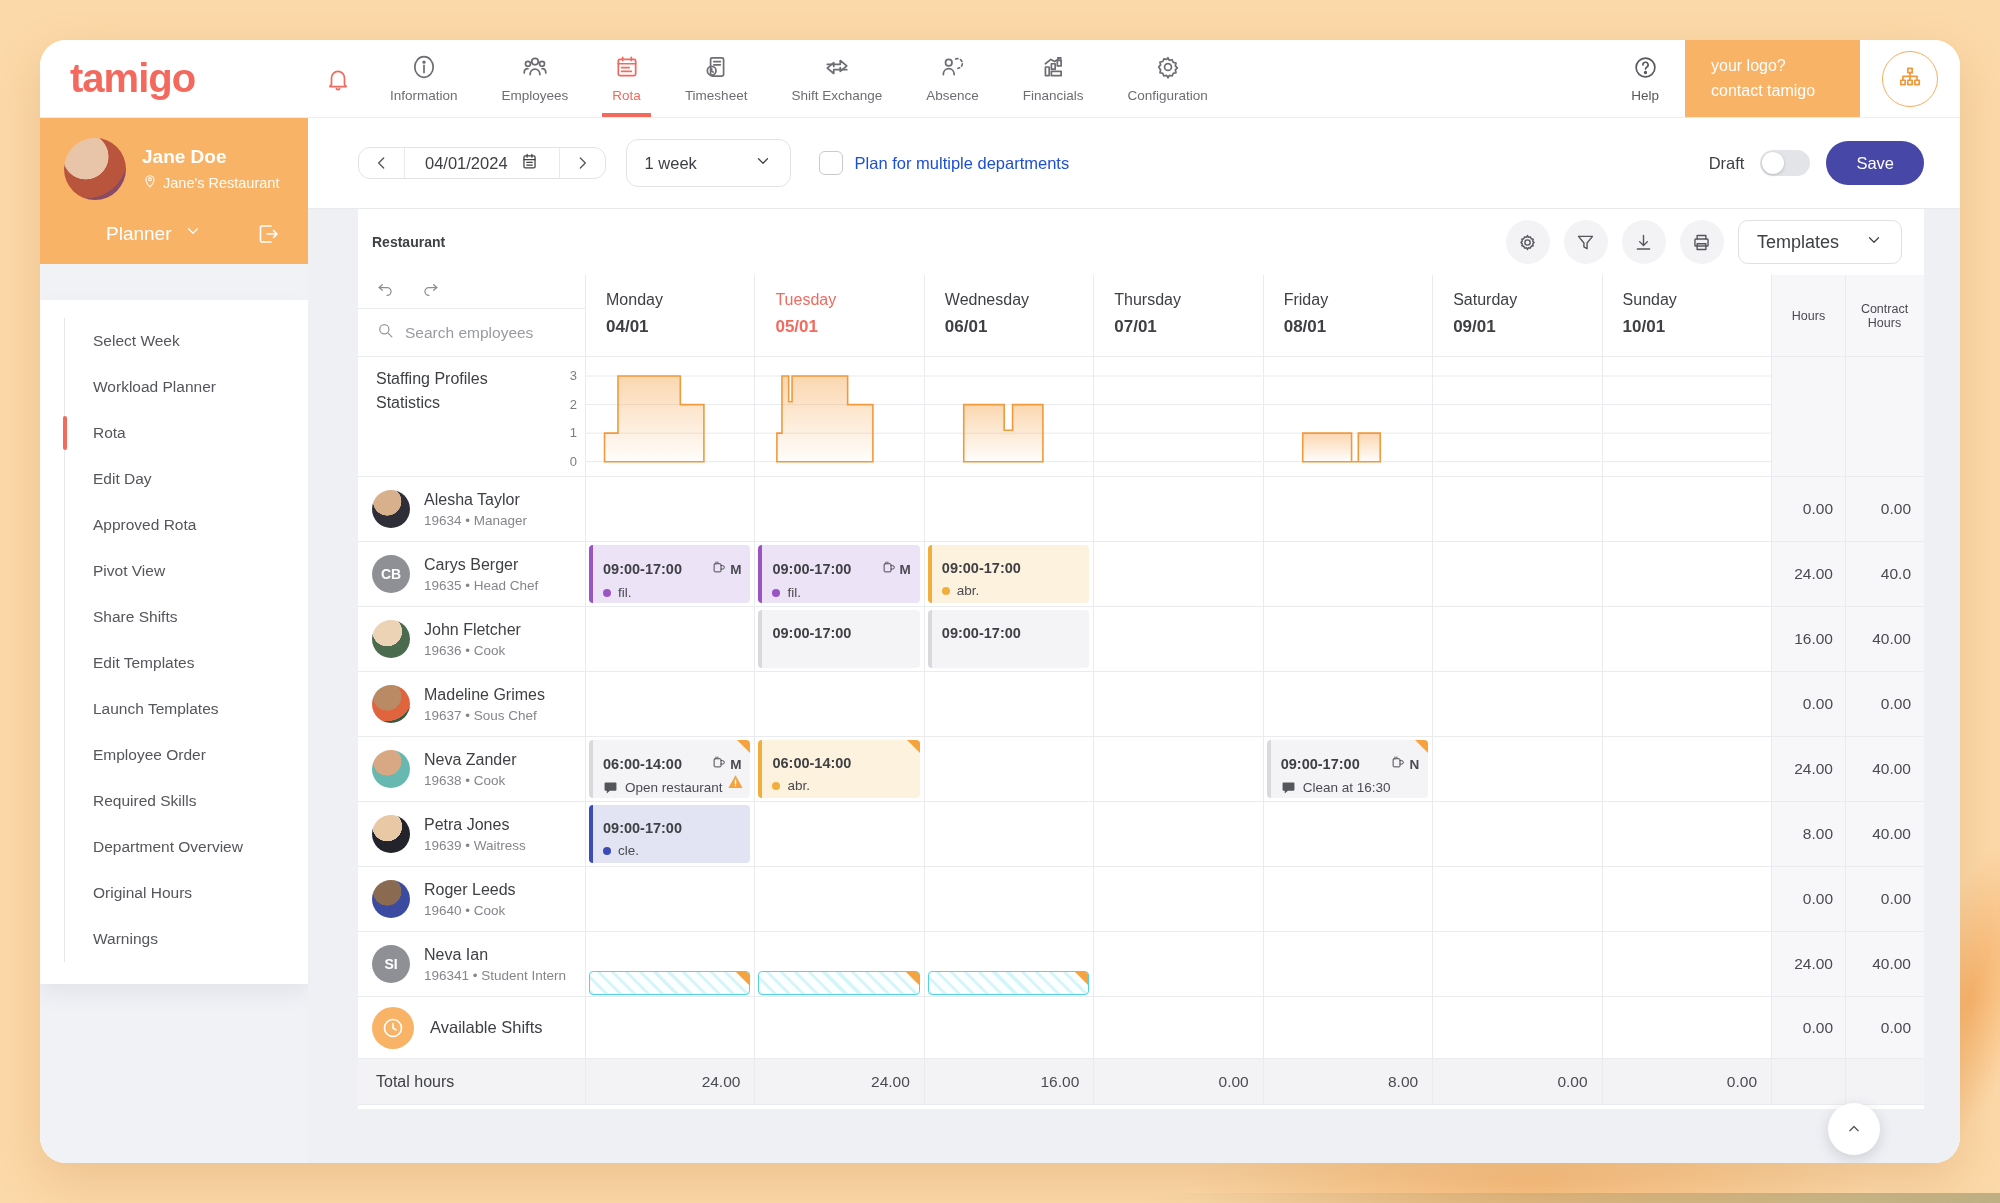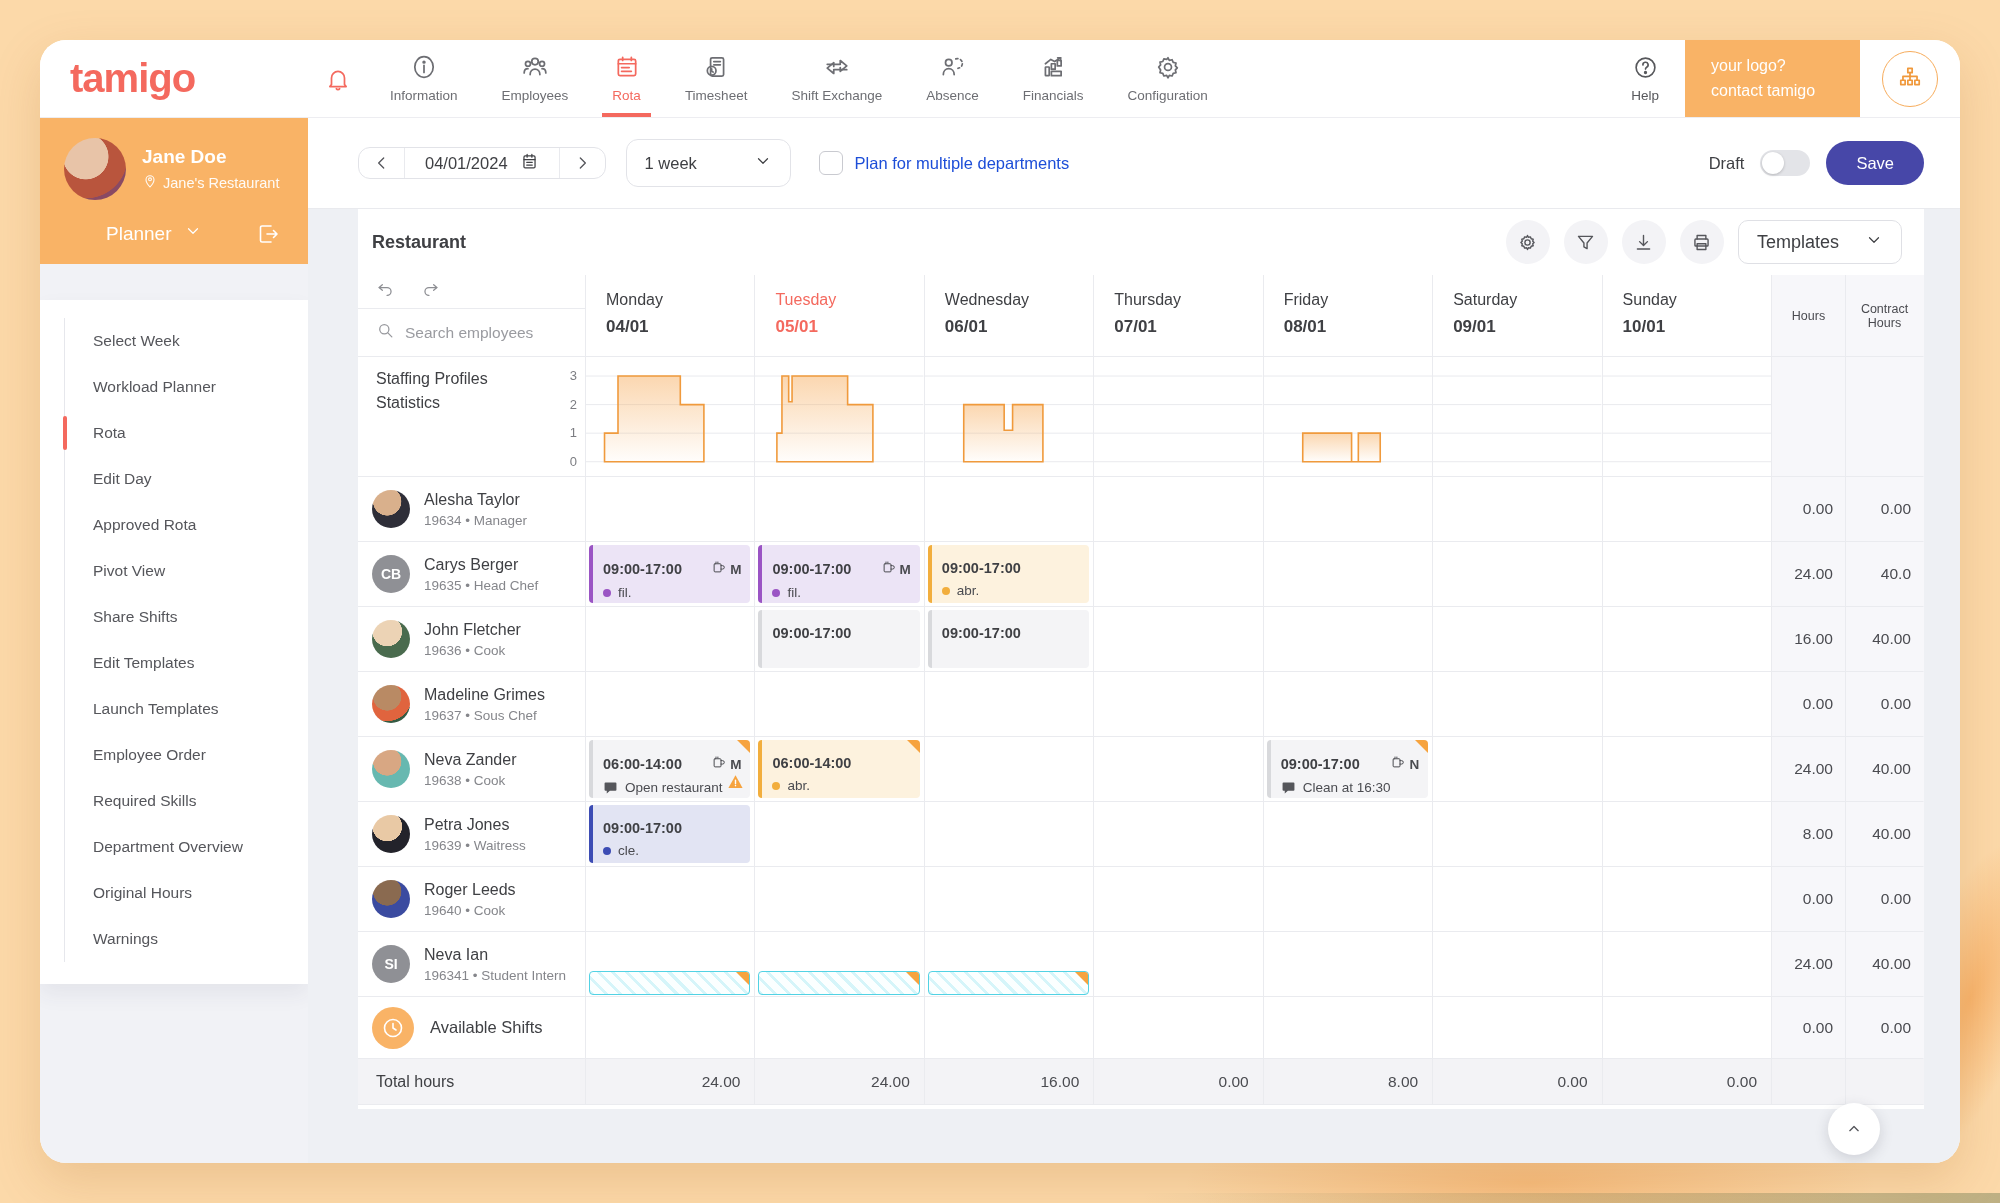--- a/index.html
+++ b/index.html
@@ -83,21 +83,21 @@
   .toolbar-right { margin-left:auto; display:flex; align-items:center; gap:16px; }
   .draft-label { font-size:16.5px; }
   .toggle { width:50px; height:26px; border-radius:13px; background:#e3e4e8; position:relative; cursor:pointer; }
   .toggle::after { content:""; position:absolute; left:2px; top:2px; width:22px; height:22px; border-radius:50%; background:#fff; box-shadow:0 1px 3px rgba(0,0,0,.2); }
   .save-btn { background:#4747a8; color:#fff; border:none; border-radius:22px; height:44px; padding:0 30px;
     font-size:16.5px; font-family:inherit; cursor:pointer; }
 
   .content { flex:1; padding:0 36px 0 50px; min-height:0; }
   .panel { background:#fff; height:900px; display:flex; flex-direction:column; }
   .section-head { flex:0 0 66px; display:flex; align-items:center; padding:0 22px 0 14px; }
-  .section-title { font-size:18px; font-weight:bold; color:#3f4044; }
+  .section-title { font-size:14px; font-weight:bold; color:#3f4044; }
   .section-actions { margin-left:auto; display:flex; align-items:center; gap:14px; }
   .icon-btn { width:44px; height:44px; border-radius:50%; background:#f3f3f6; display:flex; align-items:center; justify-content:center; color:#55565b; cursor:pointer; }
   .templates { height:44px; border:1px solid #dfe0e5; border-radius:10px; background:#fff; display:flex; align-items:center; gap:26px;
     padding:0 18px; font-size:18px; cursor:pointer; color:#3f4044; }
 
   
   .rota-grid { display:grid; grid-template-columns:228px repeat(7,1fr) 74px 78px; }
   .cell { border-right:1px solid #eaebef; border-bottom:1px solid #eaebef; position:relative; background:#fff; }
   .cell.no-r { border-right-color:transparent; }
   .hours-col { background:#f7f7fa; }

